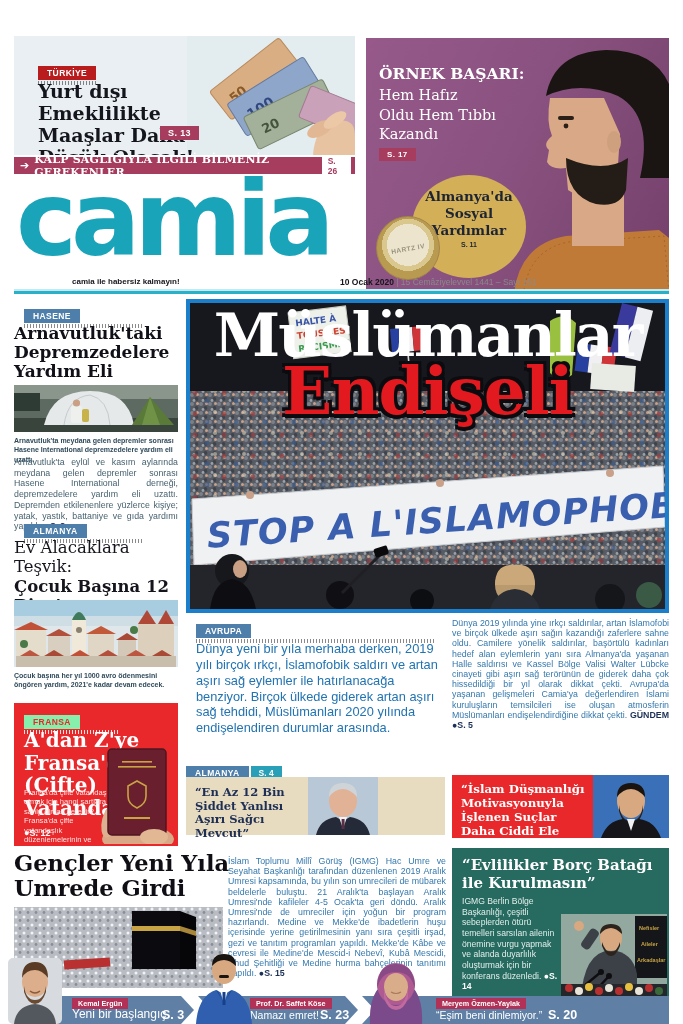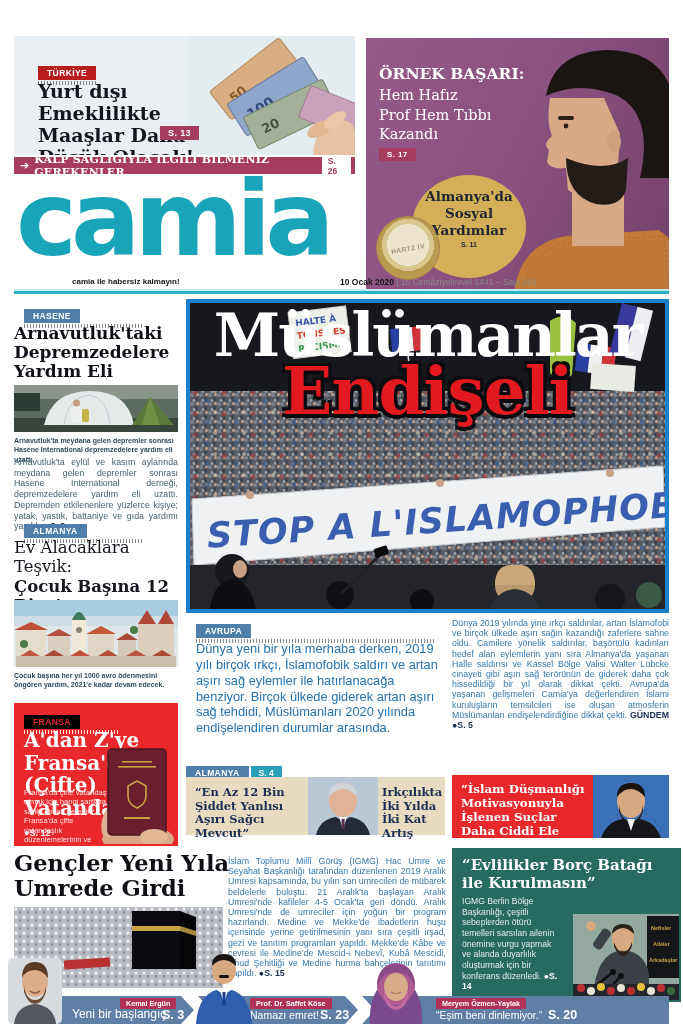--- a/index.html
+++ b/index.html
@@ -4,21 +4,21 @@
 <style>
   html,body{margin:0;padding:0;background:#9a9a9a;}
   #page{position:relative;width:683px;height:1024px;background:#fff;overflow:hidden;
         font-family:"Liberation Sans",sans-serif;margin:0 auto;}
   .abs{position:absolute;}
   .serif{font-family:"DejaVu Serif",serif;}
   .badge{display:inline-block;font-weight:bold;font-size:8.5px;letter-spacing:.4px;padding:2px 9px 2px;color:#fff;}
   .badge-steel{background:#4e7fab;}
   .badge-gold{background:#b91c1c;}
   .badge-maroon{background:#a63d5f;font-size:9px;padding:2px 8px;}
-  .badge-white-red{background:#000000;color:#e8282b;}
+  .badge-white-red{background:#86efac;color:#e8282b;}
   .hatch{height:4px;background:repeating-linear-gradient(90deg,rgba(40,40,40,.55) 0 1px,transparent 1px 3px);}
   .hatch-w{height:4px;background:repeating-linear-gradient(90deg,rgba(255,255,255,.85) 0 1px,transparent 1px 3px);}
   .pageref{color:#1c2f55;font-weight:bold;margin-top:32px;}
   .jp{text-align:justify;}
   .prewrap{white-space:pre-line;}
 </style>
 </head>
 <body>
 
 <div id="page">
@@ -72,21 +72,21 @@
         <path d="M92,58 Q100,14 152,12 Q200,12 215,46 L215,140 L186,140 Q200,78 164,58 Q126,42 92,58 Z" fill="#1a1512"></path>
         <path d="M112,120 Q112,158 142,166 Q166,170 172,152 L174,120 Q150,136 112,120 Z" fill="#241c16"></path>
         <ellipse cx="160" cy="104" rx="7" ry="11" fill="#cfa07e"></ellipse>
         <rect x="104" y="78" width="16" height="4" rx="2" fill="#2a2018"></rect>
         <circle cx="112" cy="88" r="2.4" fill="#2a2018"></circle>
       </svg>
     </div>
     <div class="abs serif" style="left:13px;top:26px;font-size:15.5px;font-weight:bold;color:#fff;">ÖRNEK BAŞARI:</div>
     <div class="abs serif" style="left:13px;top:48px;font-size:14.5px;line-height:1.35;color:#fff;">
       <div>Hem Hafız</div>
-      <div>Prof Hem Tıbbı</div>
+      <div>Oldu Hem Tıbbı</div>
       <div>Kazandı</div>
     </div>
     <span class="abs badge badge-maroon" style="left:13px;top:110px;font-size:8px;">S. 17</span>
   </div>
 
   <div class="abs" style="left:412px;top:175px;width:114px;height:103px;border-radius:50%;background:#d3af58;z-index:5;text-align:center;">
     <div class="serif prewrap" style="padding-top:13px;font-size:13.5px;line-height:1.25;font-weight:bold;color:#1d2433;">Almanya'da
 Sosyal
 Yardımlar</div>
     <div style="font-size:7px;font-weight:bold;color:#1d2433;margin-top:2px;">S. 11</div>
@@ -291,21 +291,20 @@
     <div class="abs" style="left:122px;top:0;width:70px;height:58px;">
       <svg width="70" height="58" viewBox="0 0 70 58">
         <rect width="70" height="58" fill="#b8c8d6"></rect>
         <ellipse cx="35" cy="24" rx="14" ry="16" fill="#e2b296"></ellipse>
         <path d="M21,20 Q21,6 35,6 Q49,6 49,20 Q42,12 35,12 Q27,12 21,20 Z" fill="#cfd4d8"></path>
         <path d="M8,58 Q12,42 28,40 L35,44 L42,40 Q58,42 62,58 Z" fill="#252a38"></path>
         <polygon points="31,40 35,52 39,40" fill="#f2f2f4"></polygon>
         <rect x="33.6" y="42" width="3" height="10" fill="#5a3048"></rect>
       </svg>
     </div>
-    <div class="abs serif" style="left:196px;top:9px;width:60px;font-size:11.5px;line-height:1.18;font-weight:bold;color:#1e2f55;">Irkçılıkta İki Yılda İki Kat Artış</div>
   </div>
 
   <div class="abs serif prewrap" style="left:14px;top:851px;width:220px;font-size:22.5px;line-height:1.1;font-weight:bold;color:#0e0e14;">Gençler Yeni Yıla
 Umrede Girdi</div>
 
   <div class="abs" style="left:452px;top:775px;width:217px;height:63px;background:#e8282b;">
     <div class="abs serif" style="left:9px;top:8px;width:128px;font-size:11.8px;line-height:1.18;font-weight:bold;color:#fff;">“İslam Düşmanlığı Motivasyonuyla İşlenen Suçlar Daha Ciddi Ele Alınmalı”</div>
     <div class="abs" style="right:0;top:0;width:76px;height:63px;">
       <svg width="76" height="63" viewBox="0 0 76 63">
         <rect width="76" height="63" fill="#3a70b8"></rect>
@@ -325,21 +324,21 @@
       <rect x="118" y="19" width="48" height="5" fill="#c9a445"></rect>
       <polygon points="166,19 182,24 182,29 166,24" fill="#a8863a"></polygon>
       <rect x="50" y="52" width="46" height="9" transform="rotate(-4 73 56)" fill="#b83030"></rect>
       <rect y="66" width="209" height="15" fill="url(#pkaaba)" opacity=".8"></rect>
     </svg>
   </div>
   <div class="abs jp" style="left:228px;top:856px;width:218px;font-size:8.8px;line-height:1.16;color:#3478ad;">
     <span>İslam Toplumu Millî Görüş (IGMG) Hac Umre ve Seyahat Başkanlığı tarafından düzenlenen 2019 Aralık Umresi kapsamında, bu yılın son umrecileri de mübarek beldelerle buluştu. 21 Aralık'ta başlayan Aralık Umresi'nde kafileler 4-5 Ocak'ta geri döndü. Aralık Umresi'nde de umreciler için yoğun bir program hazırlandı. Medine ve Mekke'de ibadetlerin huşu içerisinde yerine getirilmesinin yanı sıra çeşitli irşad, gezi ve tanıtım programları yapıldı. Mekke'de Kâbe ve çevresi ile Medine'de Mescid-i Nebevî, Kubâ Mescidi, Uhud Şehitliği ve Medine hurma bahçelerinin tanıtımı yapıldı. </span><b class="pageref">●S. 15</b>
   </div>
 
-  <div class="abs" style="left:452px;top:848px;width:217px;height:154px;background:#266a60;overflow:hidden;padding-left:12px;">
+  <div class="abs" style="left:452px;top:848px;width:217px;height:154px;background:#266a60;overflow:hidden;">
     <div class="abs serif" style="left:10px;top:8px;width:200px;font-size:15px;line-height:1.2;font-weight:bold;color:#fff;">“Evlilikler Borç Batağı ile Kurulmasın”</div>
     <div class="abs" style="left:10px;top:48px;width:96px;font-size:8.6px;line-height:1.24;color:#e2efec;">
       <span>IGMG Berlin Bölge Başkanlığı, çeşitli sebeplerden ötürü temelleri sarsılan ailenin önemine vurgu yapmak ve alanda duyarlılık oluşturmak için bir konferans düzenledi. </span><b style="color:#fff;">●S. 14</b>
     </div>
     <div class="abs" style="right:2px;bottom:2px;width:106px;height:86px;">
       <svg width="106" height="86" viewBox="0 0 106 86">
         <rect width="106" height="86" fill="#93a89e"></rect>
         <rect x="74" y="2" width="32" height="62" fill="#14161a"></rect>
         <text x="78" y="16" font-size="5.5" font-weight="bold" fill="#c9a445" font-family="Liberation Sans, sans-serif">Nefisler</text>
         <text x="80" y="32" font-size="5.5" font-weight="bold" fill="#c9a445" font-family="Liberation Sans, sans-serif">Aileler</text>
@@ -368,21 +367,21 @@
             <circle cx="78" cy="77" r="4" fill="#e8e4d8"></circle>
           <circle cx="88" cy="74" r="4" fill="#b83030"></circle>
             <circle cx="98" cy="77" r="4" fill="#3a6a3a"></circle>
         </g>
       </svg>
     </div>
   </div>
 
   <div class="abs" style="left:14px;top:996px;width:180px;height:28px;background:#5f7fa5;
               clip-path:polygon(0 0,calc(100% - 13px) 0,100% 50%,calc(100% - 13px) 100%,0 100%);">
-    <span class="abs" style="left:58px;top:2px;background:#b23156;color:#fff;font-size:7.2px;font-weight:bold;padding:1px 6px;margin-left:48px;">Kemal Ergün</span>
+    <span class="abs" style="left:58px;top:2px;background:#b23156;color:#fff;font-size:7.2px;font-weight:bold;padding:1px 6px;">Kemal Ergün</span>
     <span class="abs" style="left:58px;bottom:3px;color:#fff;font-size:12px;">Yeni bir başlangıç</span>
     <b class="abs" style="left:148px;bottom:2px;color:#fff;font-size:12.5px;">S. 3</b>
   </div>
   <div class="abs" style="left:198px;top:996px;width:160px;height:28px;background:#5f7fa5;
               clip-path:polygon(0 0,calc(100% - 13px) 0,100% 50%,calc(100% - 13px) 100%,0 100%,13px 50%);">
     <span class="abs" style="left:52px;top:2px;background:#b23156;color:#fff;font-size:7.2px;font-weight:bold;padding:1px 6px;">Prof. Dr. Saffet Köse</span>
     <span class="abs" style="left:52px;bottom:3px;color:#fff;font-size:10.5px;">Namazı emret!</span>
     <b class="abs" style="left:122px;bottom:2px;color:#fff;font-size:12.5px;">S. 23</b>
   </div>
   <div class="abs" style="left:362px;top:996px;width:307px;height:28px;background:#5f7fa5;

